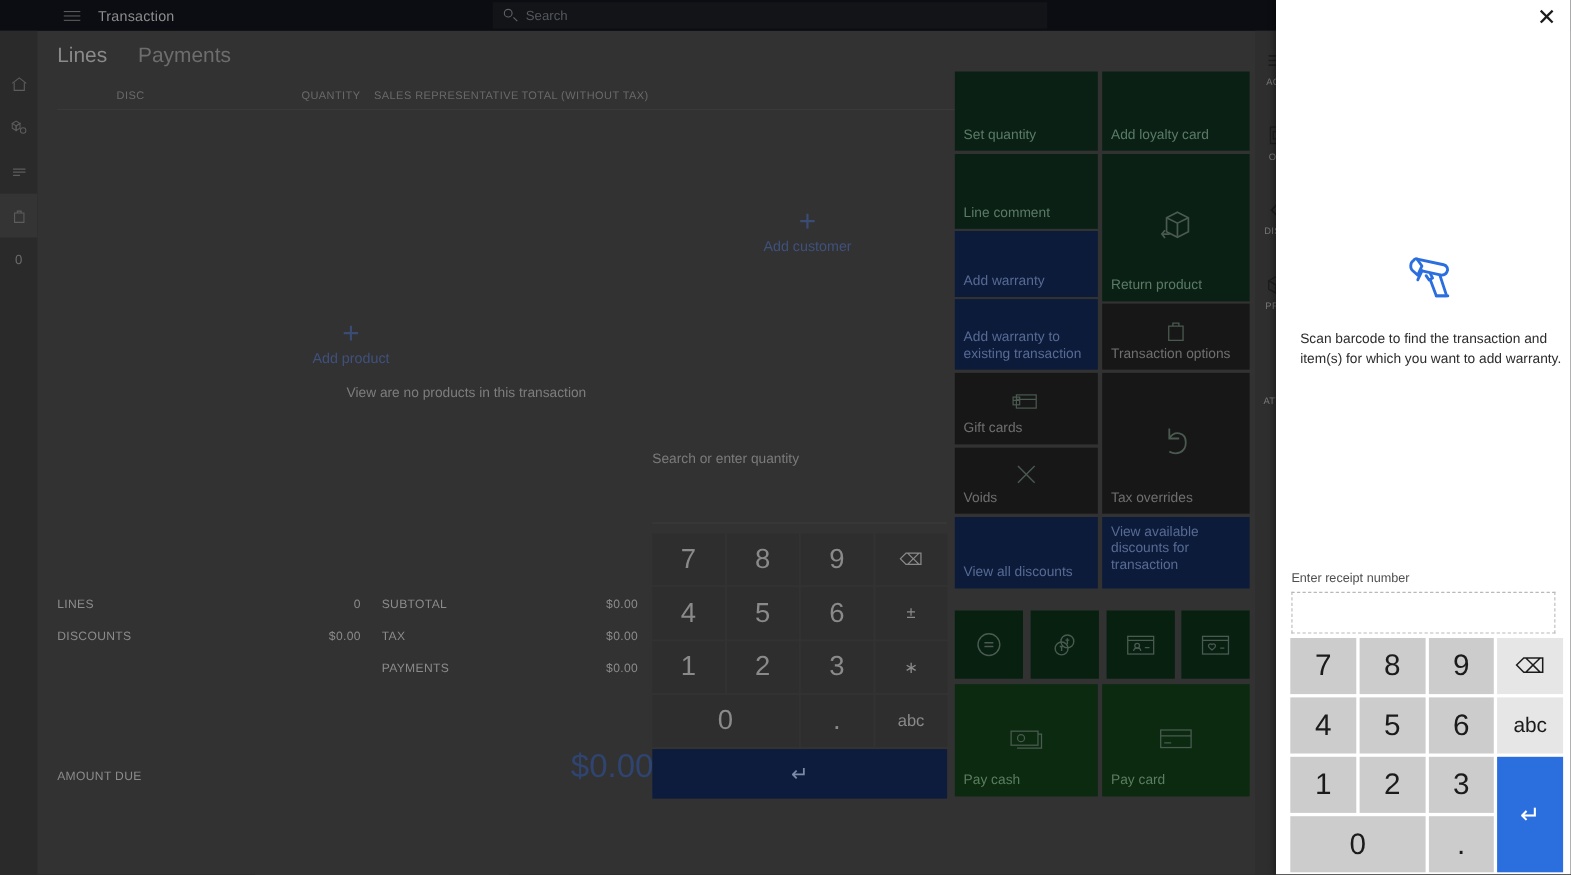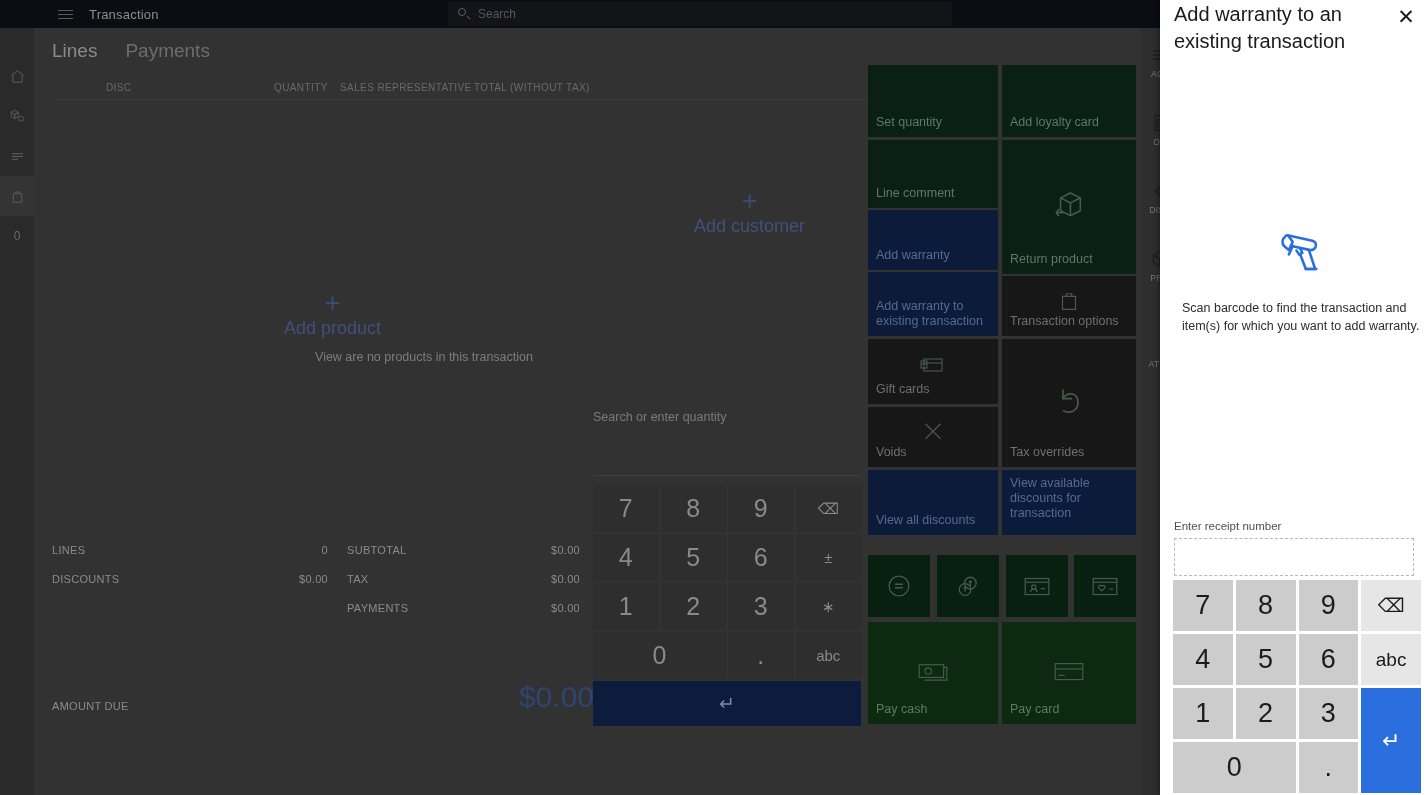--- a/index.html
+++ b/index.html
@@ -81,21 +81,21 @@
 
   .addcustomer {
     position: absolute; left: 660px; top: 160px;
     text-align: center; color: #3a4a70;
   }
   .addproduct {
     position: absolute; left: 250px; top: 262px;
     text-align: center; color: #3a4a70;
   }
   .plusglyph { font-size: 27px; line-height: 26px; font-weight: 300; color: #3b4c74; }
-  .addlabel { font-size: 18px; color: #3f517c; margin-top: 2px; }
+  .addlabel { font-size: 13px; color: #3f517c; margin-top: 2px; }
   .emptymsg {
     position: absolute; left: 180px; top: 322px; width: 420px; text-align: center;
     font-size: 12.5px; color: #7d7d7d;
   }
 
   
   .totals { position: absolute; left: 18px; top: 516px; width: 560px; font-size: 11px; color: #8b8b8b; }
   .trow { position: relative; height: 29px; letter-spacing: .3px; }
   .tl { position: absolute; left: 0; top: 0; }
   .tv { position: absolute; left: 230px; top: 0; width: 46px; text-align: right; }
@@ -502,21 +502,20 @@
           </svg>
         <span class="rrail-lbl">PRO</span>
       </div>
       <div class="rrail-item" style="margin-top:30px">
         <span class="rrail-lbl">ATTR</span>
       </div>
     </div>
   </div>
 
   <div class="modal">
-    <div class="modal-title">Add warranty to an existing transaction</div>
     <div class="modal-close">✕</div>
 
     <div class="scan-area">
       <span class="scan-icon">
         <svg width="54" height="50" viewBox="0 0 44 40" fill="none" stroke="#2b6fdf" stroke-width="2.1" stroke-linejoin="round" stroke-linecap="round">
           <path d="M8 9.5c-2.2 1.2-2.6 5.4-.6 7.2l3.9 3.4 3.1-6.8-3.3-4.6c-.8-1-2-1.1-3.1.8z"></path>
           <path d="M11 8.2l19.5 4.2c2.6.6 3.6 3.2 2.4 5.4-1 1.9-3.1 2.5-5 2.1l-12.6-2.7"></path>
           <path d="M14.5 16.7l-3.2 6.9"></path>
           <path d="M17.5 20.5l2.2 3.2 2.6-1.4-1.6-3.1"></path>
           <path d="M20.5 23.4l4.6 12.1h7.6l-5-15.3"></path>

